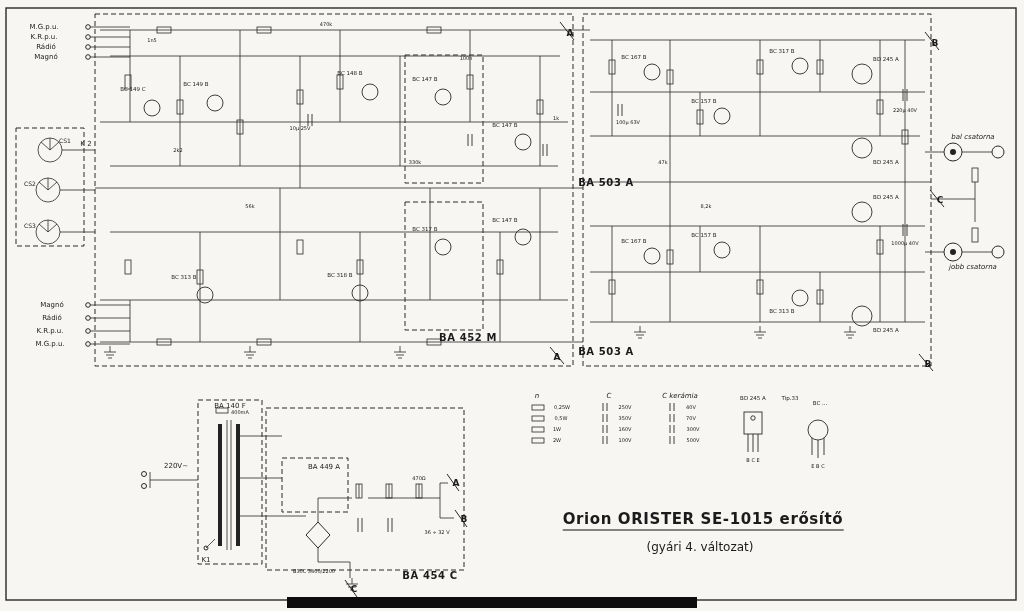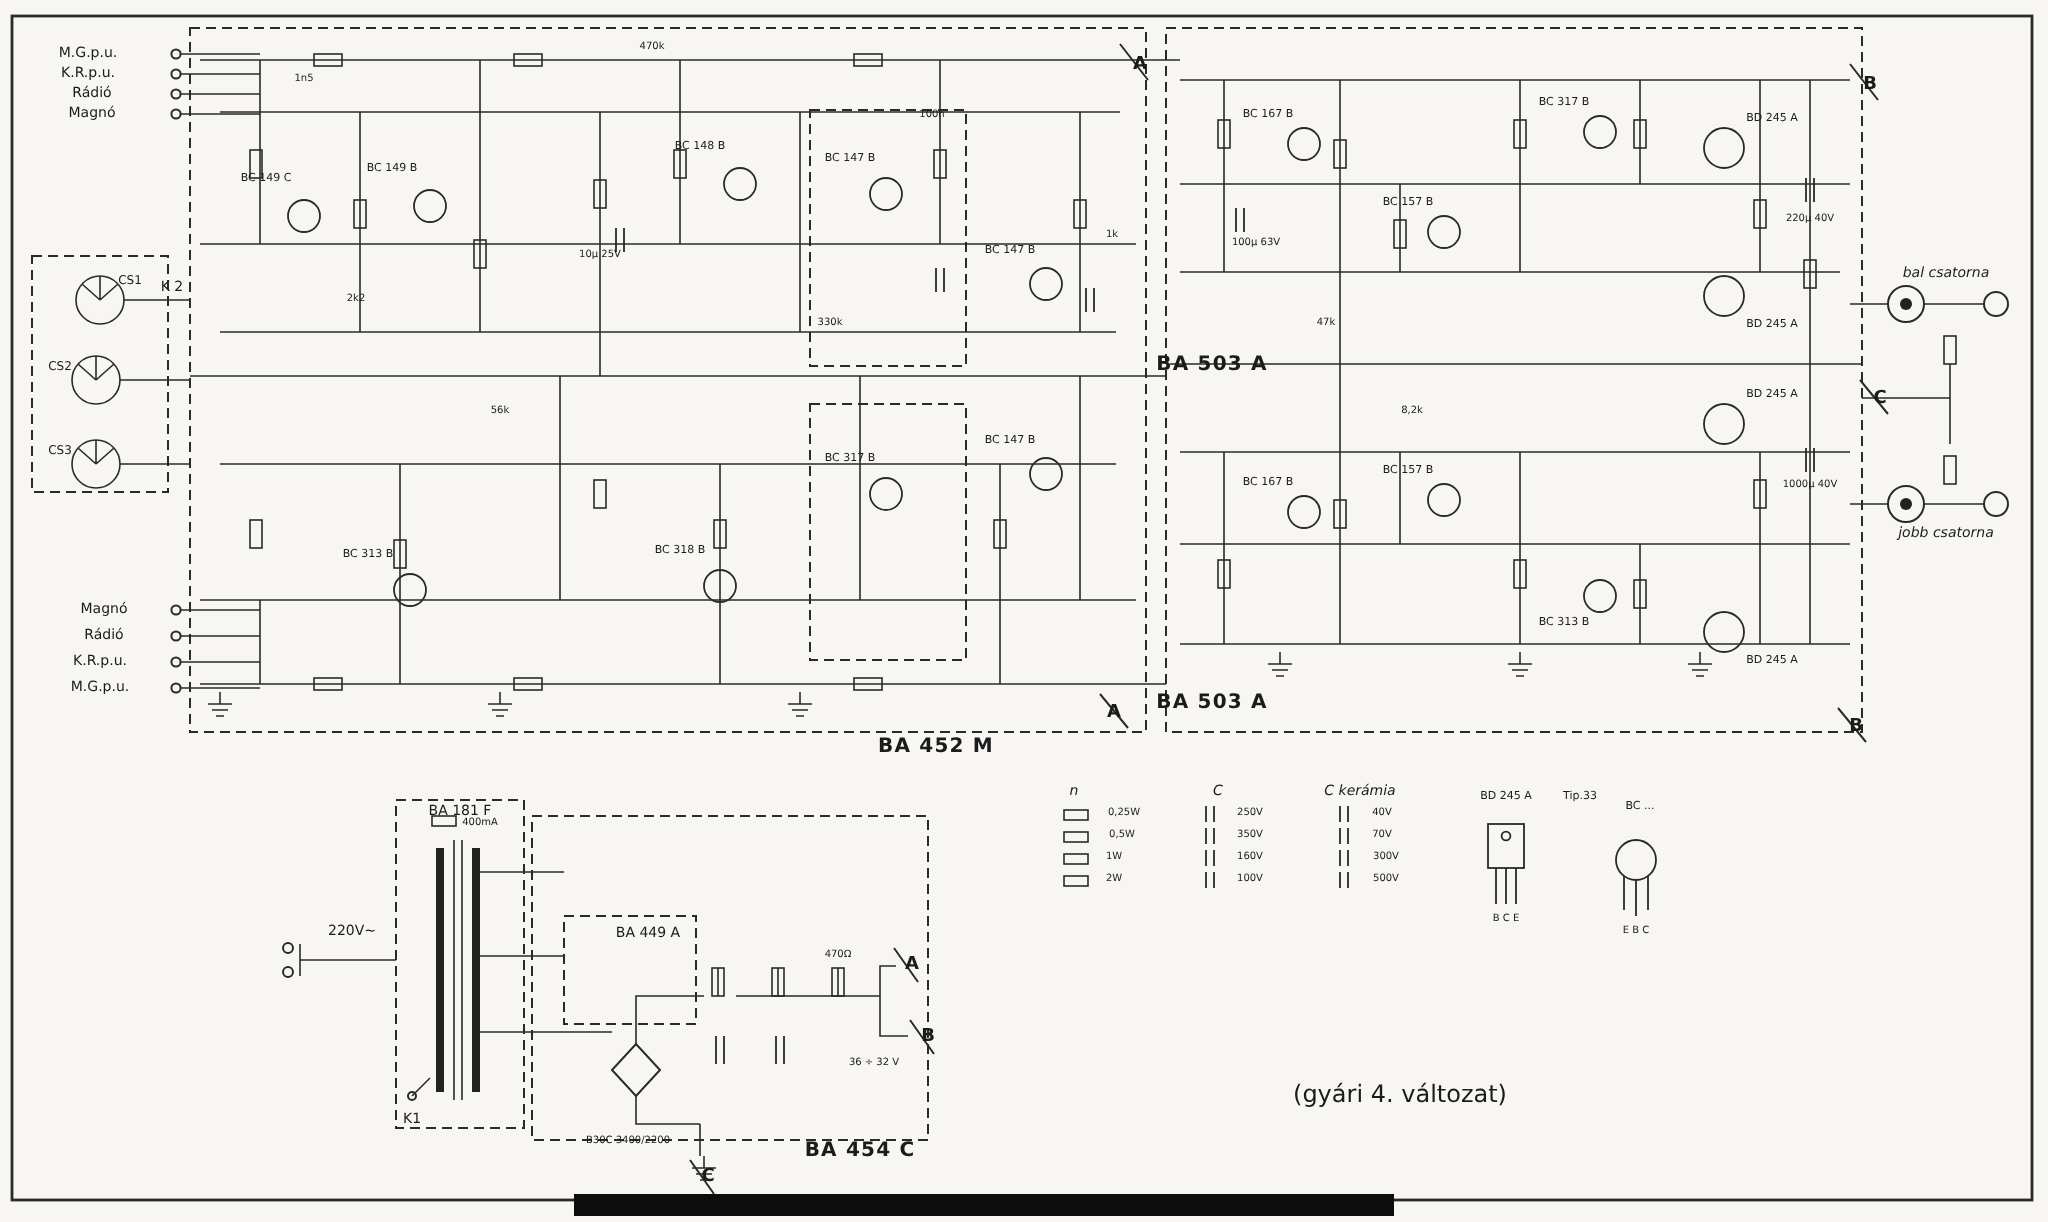--- a/index.html
+++ b/index.html
@@ -183,24 +183,24 @@
   <div class="lb s7" style="left:52px;top:305px">Magnó</div>
   <div class="lb s7" style="left:52px;top:318px">Rádió</div>
   <div class="lb s7" style="left:50px;top:331px">K.R.p.u.</div>
   <div class="lb s7" style="left:50px;top:344px">M.G.p.u.</div>
 
   <div class="lb s7" style="left:86px;top:144px">K 2</div>
   <div class="lb" style="left:65px;top:141px">CS1</div>
   <div class="lb" style="left:30px;top:184px">CS2</div>
   <div class="lb" style="left:30px;top:226px">CS3</div>
 
-  <div class="lb board" style="left:468px;top:374px">BA 452 M</div>
+  <div class="lb board" style="left:468px;top:338px">BA 452 M</div>
   <div class="lb board" style="left:606px;top:183px">BA 503 A</div>
   <div class="lb board" style="left:606px;top:352px">BA 503 A</div>
-  <div class="lb s7" style="left:230px;top:406px">BA 181 F</div>
+  <div class="lb s7" style="left:230px;top:406px">BA 140 F</div>
   <div class="lb s7" style="left:324px;top:467px">BA 449 A</div>
   <div class="lb board" style="left:430px;top:576px">BA 454 C</div>
 
   <div class="lb s7" style="left:176px;top:466px">220V~</div>
   <div class="lb s5" style="left:240px;top:412px">400mA</div>
   <div class="lb s5" style="left:314px;top:571px">B30C 3400/2200</div>
   <div class="lb s7" style="left:206px;top:560px">K1</div>
   <div class="lb s5" style="left:437px;top:532px">36 ÷ 32 V</div>
 
   <div class="lb s7 it" style="left:973px;top:137px">bal csatorna</div>
@@ -268,15 +268,16 @@
   <div class="lb s5" style="left:691px;top:418px">70V</div>
   <div class="lb s5" style="left:693px;top:429px">300V</div>
   <div class="lb s5" style="left:693px;top:440px">500V</div>
 
   <div class="lb s55" style="left:753px;top:399px">BD 245 A</div>
   <div class="lb s55" style="left:790px;top:399px">Tip.33</div>
   <div class="lb s55" style="left:820px;top:404px">BC ...</div>
   <div class="lb s5" style="left:753px;top:460px">B C E</div>
   <div class="lb s5" style="left:818px;top:466px">E B C</div>
 
+  <div class="lb title" style="left:703px;top:521px">Orion ORISTER SE-1015 erősítő</div>
   <div class="lb sub" style="left:700px;top:547px">(gyári 4. változat)</div>
 
 </div>
 
 </body></html>

